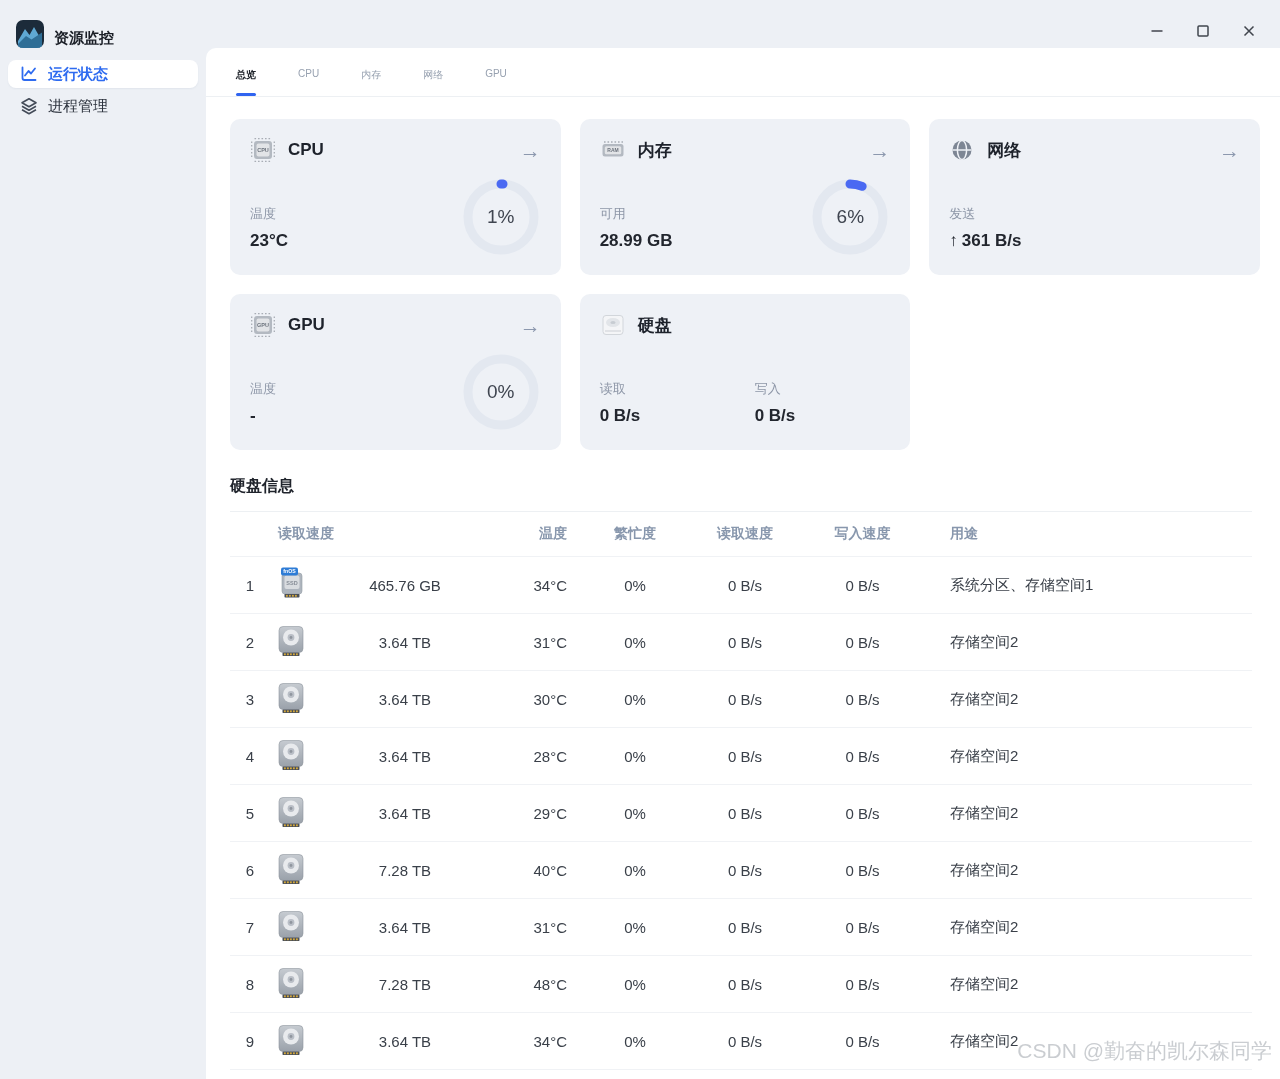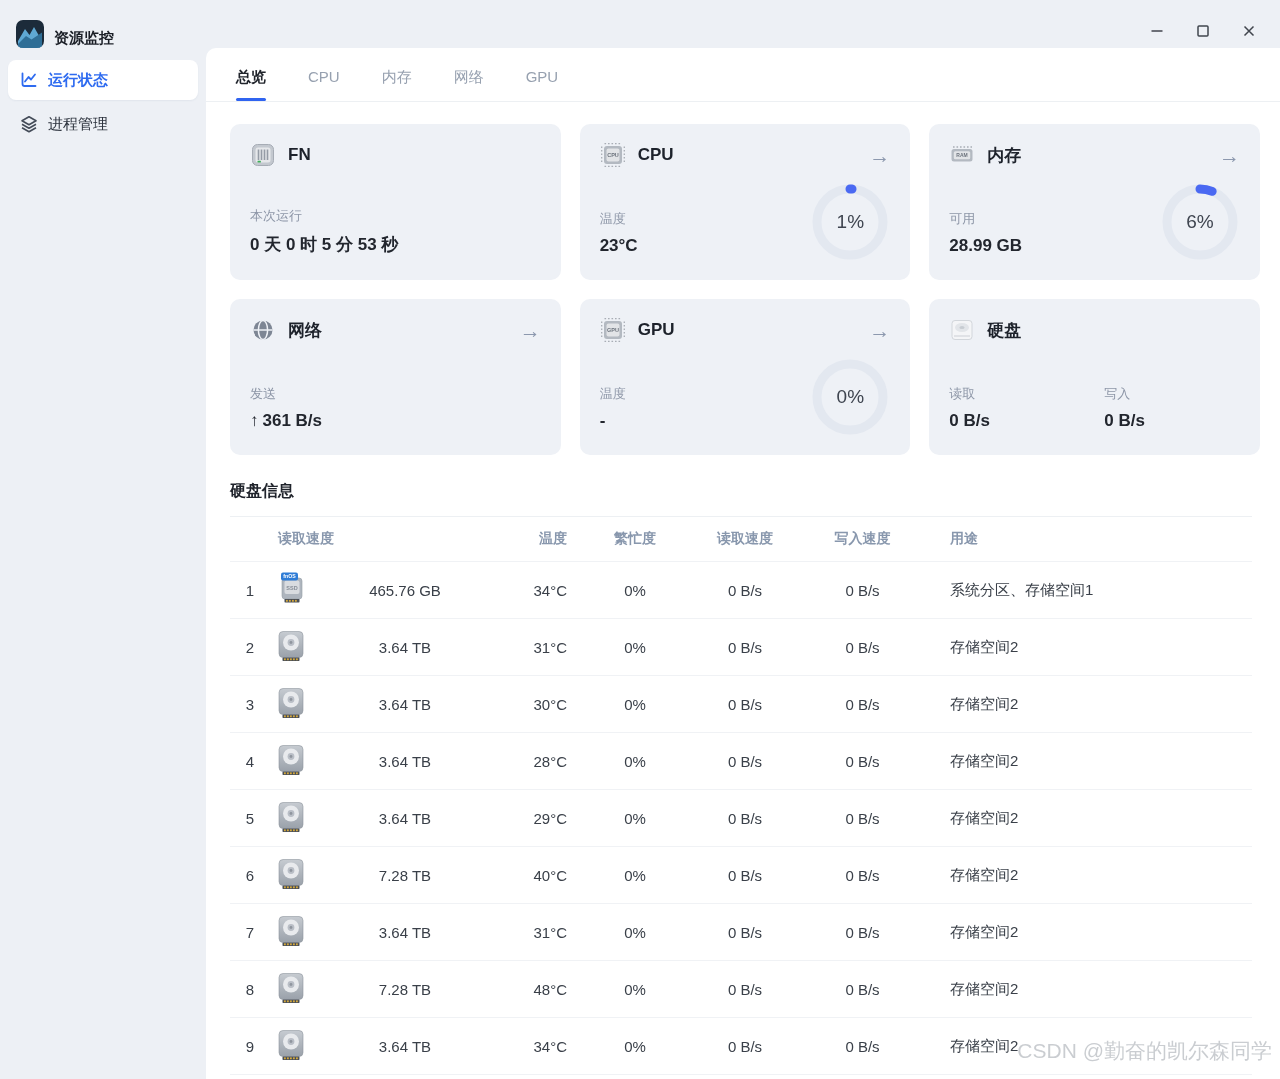--- a/index.html
+++ b/index.html
@@ -13,31 +13,31 @@
   .titlebar { height:48px; display:flex; align-items:flex-end; padding:0 8px 0 16px; }
   .app-icon { width:28px; height:28px; margin-right:10px; }
   .app-title { font-size:15px; font-weight:bold; color:#1b1f27; }
   .win-controls { margin-left:auto; display:flex; }
   .win-btn { width:46px; height:34px; display:flex; align-items:center; justify-content:center;
              background:transparent; border:none; cursor:pointer; }
 
   
   .app-body { display:flex; height:1031px; }
   .sidebar { width:206px; flex:0 0 206px; padding:12px 8px 0 8px; }
-  .side-item { height:40px; display:flex; align-items:center; gap:10px; padding:0 12px;
+  .side-item { height:28px; display:flex; align-items:center; gap:10px; padding:0 12px;
                border-radius:8px; font-size:15px; color:#2b313c; margin-bottom:4px; cursor:pointer; }
   .side-item.active { background:#ffffff; color:#2e6bf0; font-weight:600;
                       box-shadow:0 1px 2px rgba(40,60,100,.06); }
   .side-icon { width:18px; height:18px; display:flex; }
 
   .main { flex:1; background:#ffffff; border-top-left-radius:10px; position:relative; overflow:hidden; }
 
   
   .tabbar { display:flex; gap:42px; padding:20px 0 0 30px; border-bottom:1px solid #edf0f3; }
-  .tab { position:relative; padding-bottom:14px; font-size:15px; color:#97a1b0; cursor:pointer; }
+  .tab { position:relative; padding-bottom:14px; font-size:10px; color:#97a1b0; cursor:pointer; }
   .tab.active { color:#20242b; font-weight:bold; }
   .tab.active::after { content:''; position:absolute; left:0; right:0; bottom:0; height:3px;
                        background:#3064f0; border-radius:2px; }
 
   
   .cards { display:grid; grid-template-columns:repeat(3,1fr); gap:19px; padding:22px 20px 0 24px; }
   .card { position:relative; background:#eef1f6; border-radius:10px; height:156px; padding:18px 20px; }
   .card-head { display:flex; align-items:center; gap:12px; }
   .card-ico { width:26px; height:26px; display:flex; }
   .card-title { font-size:17px; font-weight:bold; color:#1d222b; }
@@ -160,44 +160,20 @@
     <div class="tabbar">
       <div class="tab active">总览</div>
       <div class="tab">CPU</div>
       <div class="tab">内存</div>
       <div class="tab">网络</div>
       <div class="tab">GPU</div>
     </div>
 
     <div class="cards">
 
-      <div class="card">
-        <div class="card-head">
-          <span class="card-ico">
-            <svg viewBox="0 0 26 26" width="26" height="26">
-              <rect x="2.5" y="2.5" width="21" height="21" rx="5" fill="#c3c8cf" stroke="#a6acb5"></rect>
-              <rect x="5.5" y="5.5" width="15" height="15" rx="2.5" fill="#e6e8eb"></rect>
-              <g stroke="#959ca6" stroke-width="1.6">
-                <line x1="8.5" y1="7.5" x2="8.5" y2="18"></line>
-                  <line x1="11.5" y1="7.5" x2="11.5" y2="18"></line>
-                <line x1="14.5" y1="7.5" x2="14.5" y2="18"></line>
-                  <line x1="17.5" y1="7.5" x2="17.5" y2="18"></line>
-              </g>
-              <rect x="7.5" y="18.8" width="3.4" height="1.7" rx="0.5" fill="#3fae5a"></rect>
-            </svg>
-          </span>
-          <span class="card-title">FN</span>
-        </div>
-        <div class="card-metrics">
-          <div class="metric">
-            <div class="metric-label">本次运行</div>
-            <div class="metric-value">0 天 0 时 5 分 53 秒</div>
-          </div>
-        </div>
-      </div>
 
       <div class="card">
         <div class="card-head">
           <span class="card-ico">
             <svg viewBox="0 0 26 26" width="26" height="26">
               <g stroke="#a8adb5" stroke-width="1.3" stroke-dasharray="1.6 1.9">
                 <line x1="4.5" y1="1.7" x2="22" y2="1.7"></line>
                   <line x1="4.5" y1="24.3" x2="22" y2="24.3"></line>
                 <line x1="1.7" y1="4.5" x2="1.7" y2="22"></line>
                   <line x1="24.3" y1="4.5" x2="24.3" y2="22"></line>

